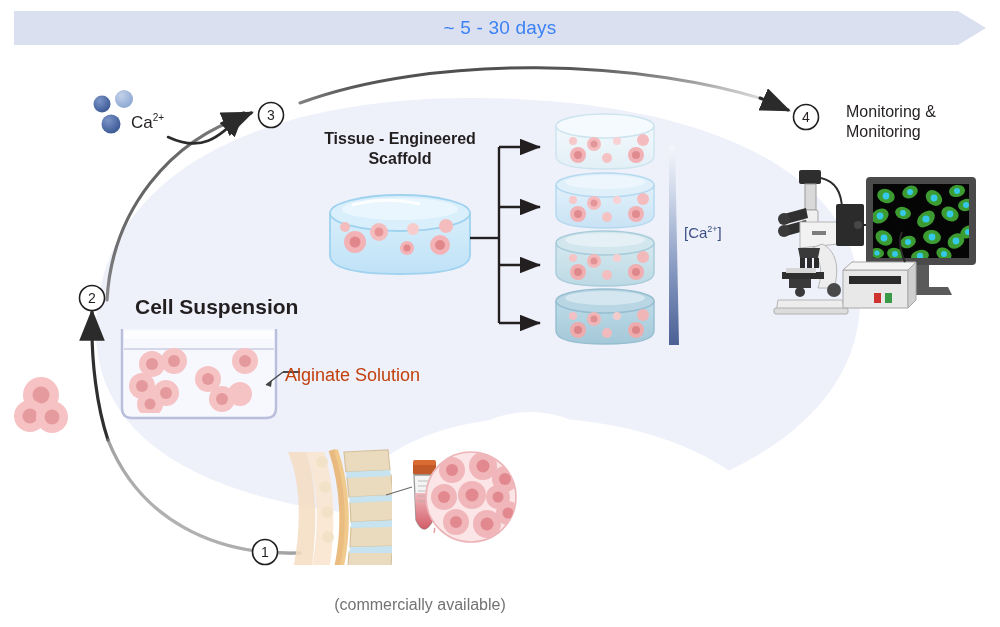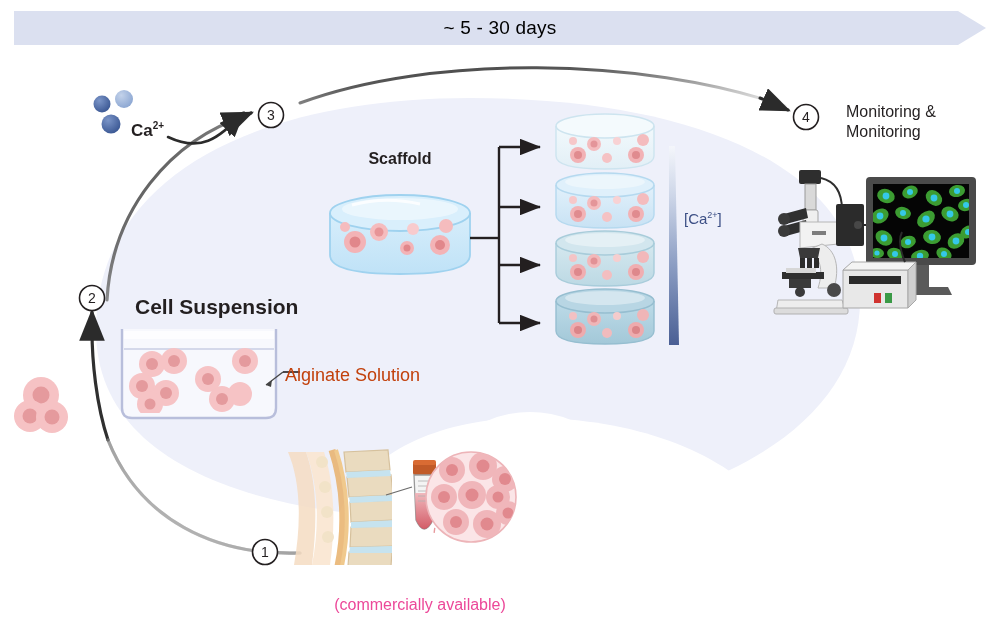--- a/index.html
+++ b/index.html
@@ -8,43 +8,43 @@
     font-family:"Liberation Sans", sans-serif;
     overflow:hidden;position:relative;
   }
   #stage{position:relative;width:1000px;height:627px;background:#fff;}
   #stage > svg{position:absolute;top:0;left:0;}
 
   .lbl{position:absolute;color:#231f20;}
 
   #timeline-label{
     left:0;top:17px;width:1000px;text-align:center;
-    font-size:19px;color:#000000;letter-spacing:.2px;
-  }
-  #ca-ion-label{left:131px;top:120px;font-size:17px;font-weight:bold;}
+    font-size:19px;color:#3b82f6;letter-spacing:.2px;
+  }
+  #ca-ion-label{left:131px;top:112px;font-size:17px;}
   #ca-ion-label sup{font-size:10px;}
 
   #scaffold-title{
     left:300px;top:129px;width:200px;text-align:center;
     font-size:16px;line-height:20px;font-weight:bold;
   }
   #cell-suspension-title{left:135px;top:295px;font-size:21px;font-weight:bold;}
   #alginate-label{left:285px;top:365px;font-size:18px;color:#c2410c;}
-  #ca-conc-label{left:684px;top:210px;font-size:15px;color:#3c4f85;}
+  #ca-conc-label{left:684px;top:224px;font-size:15px;color:#3c4f85;}
   #ca-conc-label sup{font-size:9px;}
   #monitoring-title{
     left:838px;top:102px;font-size:16px;font-weight:normal;line-height:20px;margin-left:8px;
   }
   #cell-isolation-title{
     left:260px;top:577px;width:320px;text-align:center;
     font-size:16px;font-weight:bold;
   }
   #cell-isolation-sub{
     left:250px;top:596px;width:340px;text-align:center;
-    font-size:16px;color:#ec4899;
+    font-size:16px;color:#737373;
   }
   .step-num{
     position:absolute;font-size:14px;color:#231f20;
     text-align:center;width:24px;line-height:24px;
   }
 </style>
 </head>
 <body>
 
 <div id="stage">
@@ -515,21 +515,21 @@
       </g>
     </g>
 
   </svg>
 
   <div class="lbl" id="timeline-label">~ 5 - 30 days</div>
 
   <div class="lbl" id="ca-ion-label"><span>Ca</span><sup>2+</sup></div>
 
   <div class="lbl" id="scaffold-title">
-    <br>
+    <span>Tissue - Engineered</span><br>
     <span>Scaffold</span>
   </div>
 
   <div class="lbl" id="cell-suspension-title">Cell Suspension</div>
 
   <div class="lbl" id="alginate-label">Alginate Solution</div>
 
   <div class="lbl" id="ca-conc-label"><span>[Ca</span><sup>2+</sup><span>]</span></div>
 
   <div class="lbl" id="monitoring-title">

